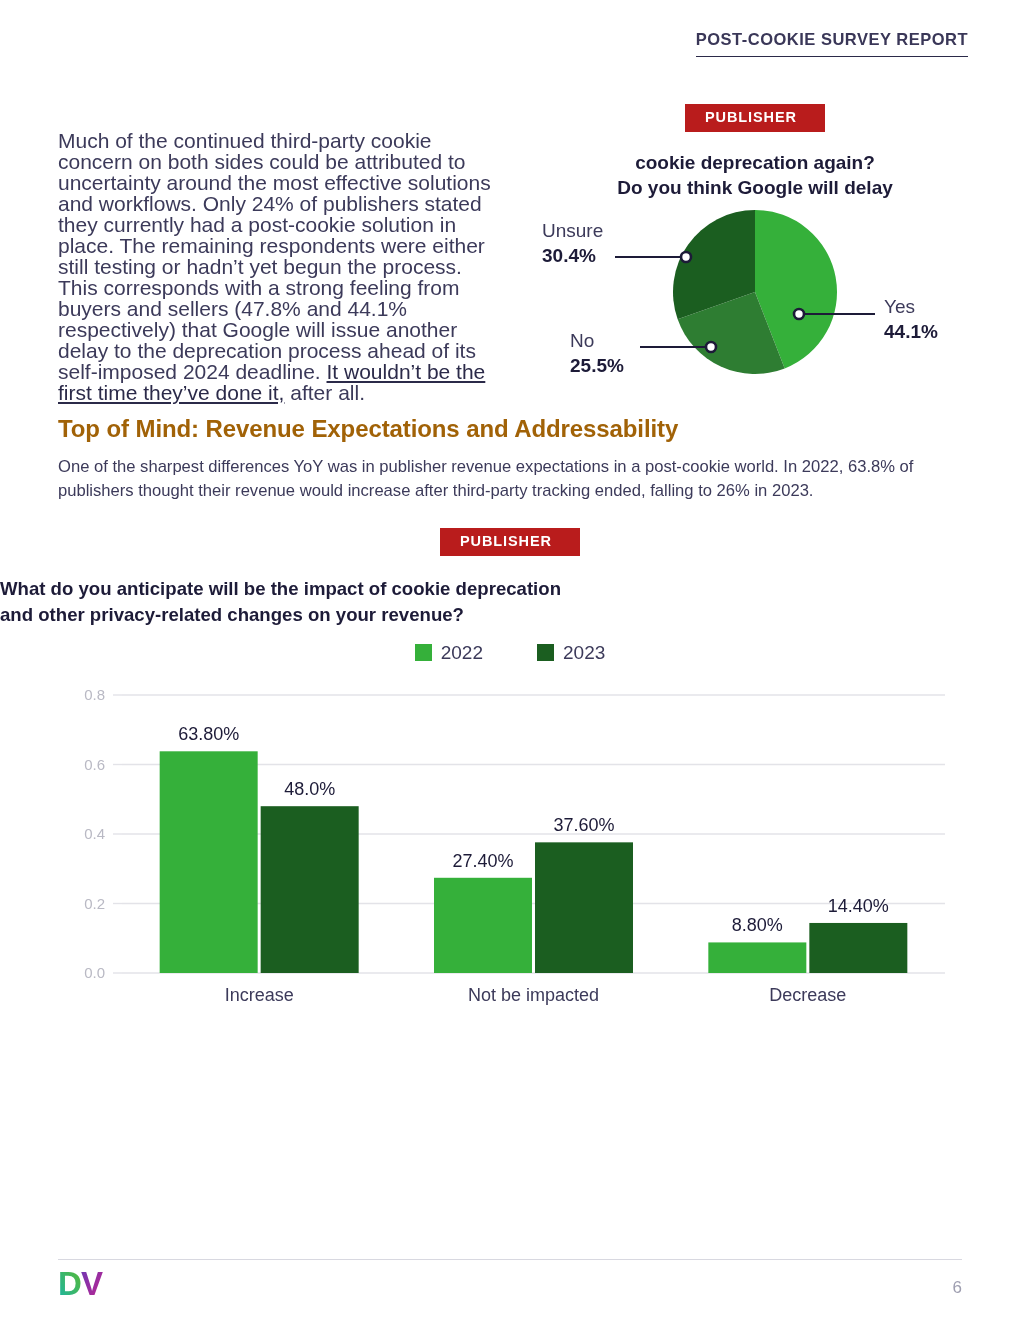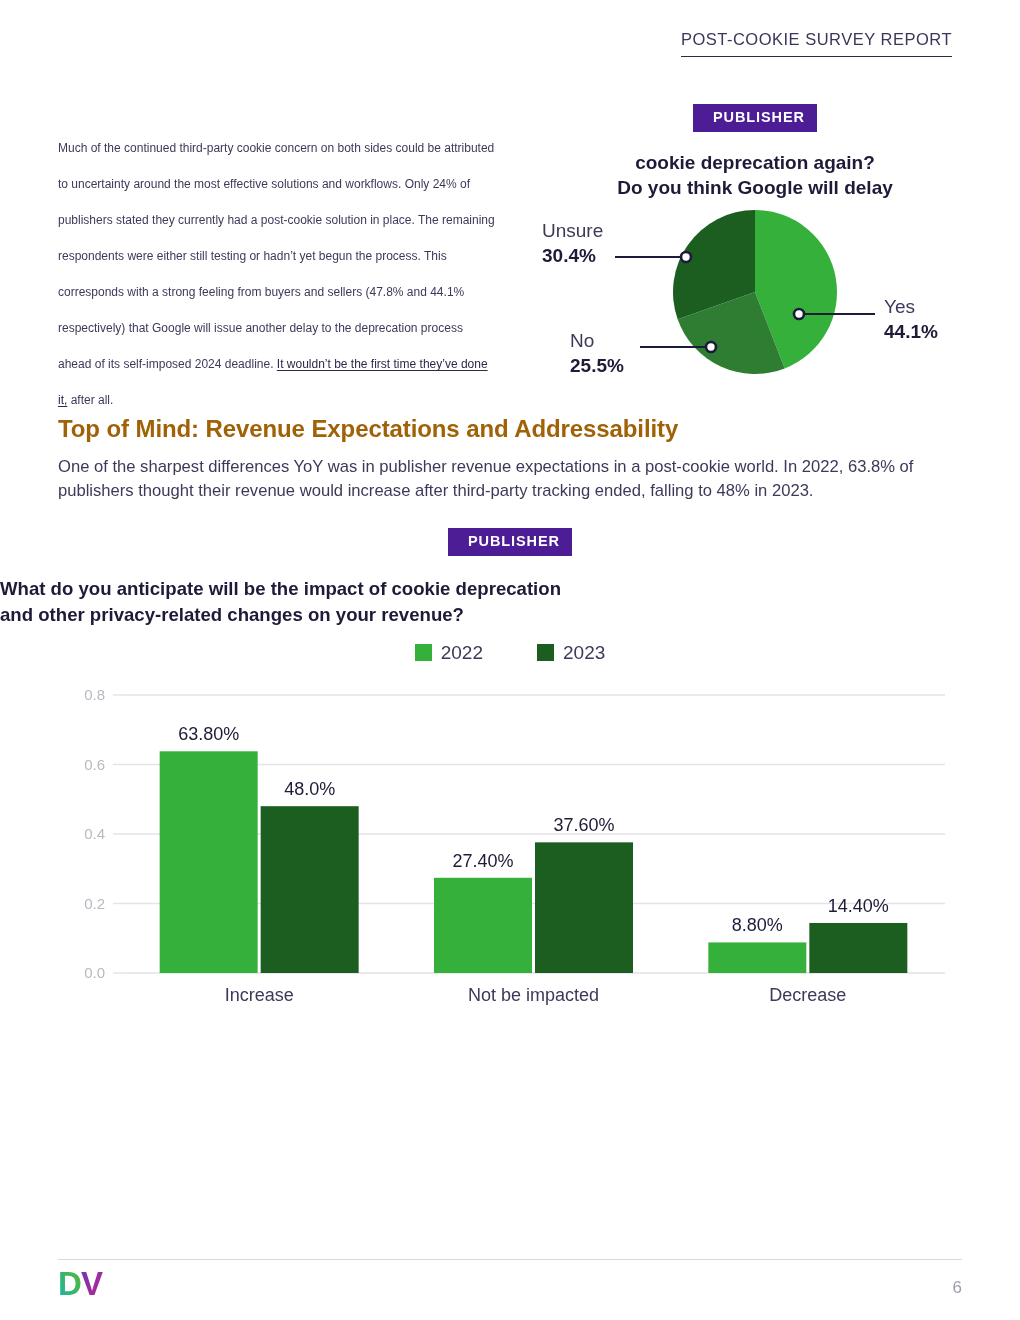--- a/index.html
+++ b/index.html
@@ -13,57 +13,58 @@
     position: relative;
     font-family: "Liberation Sans", sans-serif;
     color: #1d1b38;
     overflow: hidden;
   }
 
   
   .page-header {
     position: absolute;
     top: 30px;
-    right: 68px;
+    right: 52px;
+    font-weight: bold;
   }
   .page-header .hdr-text {
     font-size: 16.5px;
     letter-spacing: 0.5px;
     color: #3a3758;
     padding-bottom: 7px;
     border-bottom: 1.6px solid #2b2a49;
     display: inline-block;
     white-space: nowrap;
   }
 
   
   .intro-copy {
     position: absolute;
     left: 58px;
     top: 130px;
     width: 440px;
-    font-size: 12px;
-    line-height: 36px;
+    font-size: 21px;
+    line-height: 21px;
     color: #3c3a5a;
   }
   .intro-copy .u-link {
     text-decoration: underline;
     text-underline-offset: 2px;
     color: #2b2a49;
   }
 
   
   .pub-badge {
     display: inline-block;
-    background: #4c1d95;
+    background: #b91c1c;
     color: #ffffff;
     font-size: 14.5px;
     font-weight: bold;
     letter-spacing: 0.9px;
-    padding: 6px 12px 7px 20px;
+    padding: 6px 28px 7px 20px;
     line-height: 1;
   }
 
   
   .pie-block {
     position: absolute;
     left: 520px;
     top: 104px;
     width: 470px;
     height: 300px;
@@ -217,21 +218,21 @@
         <line id="lead-unsure" x1="161" y1="65" x2="95" y2="65" stroke="#1d1b38" stroke-width="2.2"></line>
         <circle id="mark-unsure" cx="166" cy="65" r="5" fill="#ffffff" stroke="#1d1b38" stroke-width="2.6"></circle>
         <text id="txt-unsure-label" x="22" y="45" font-family="Liberation Sans, sans-serif" font-size="19" fill="#3c3a5a">Unsure</text>
         <text id="txt-unsure-value" x="22" y="70" font-family="Liberation Sans, sans-serif" font-size="19" font-weight="bold" fill="#1d1b38">30.4%</text>
       </g>
     </svg>
   </div>
 </div>
 
 <div class="section-head">Top of Mind: Revenue Expectations and Addressability</div>
-<div class="section-copy">One of the sharpest differences YoY was in publisher revenue expectations in a post-cookie world. In 2022, 63.8% of publishers thought their revenue would increase after third-party tracking ended, falling to 48% in 2023.</div>
+<div class="section-copy">One of the sharpest differences YoY was in publisher revenue expectations in a post-cookie world. In 2022, 63.8% of publishers thought their revenue would increase after third-party tracking ended, falling to 26% in 2023.</div>
 
 <div class="bar-block">
   <div class="bar-badge-wrap">
     <span class="pub-badge">PUBLISHER</span>
   </div>
   <div class="bar-title">
     <div>What do you anticipate will be the impact of cookie deprecation</div>
     <div>and other privacy-related changes on your revenue?</div>
   </div>
   <div class="bar-legend">

